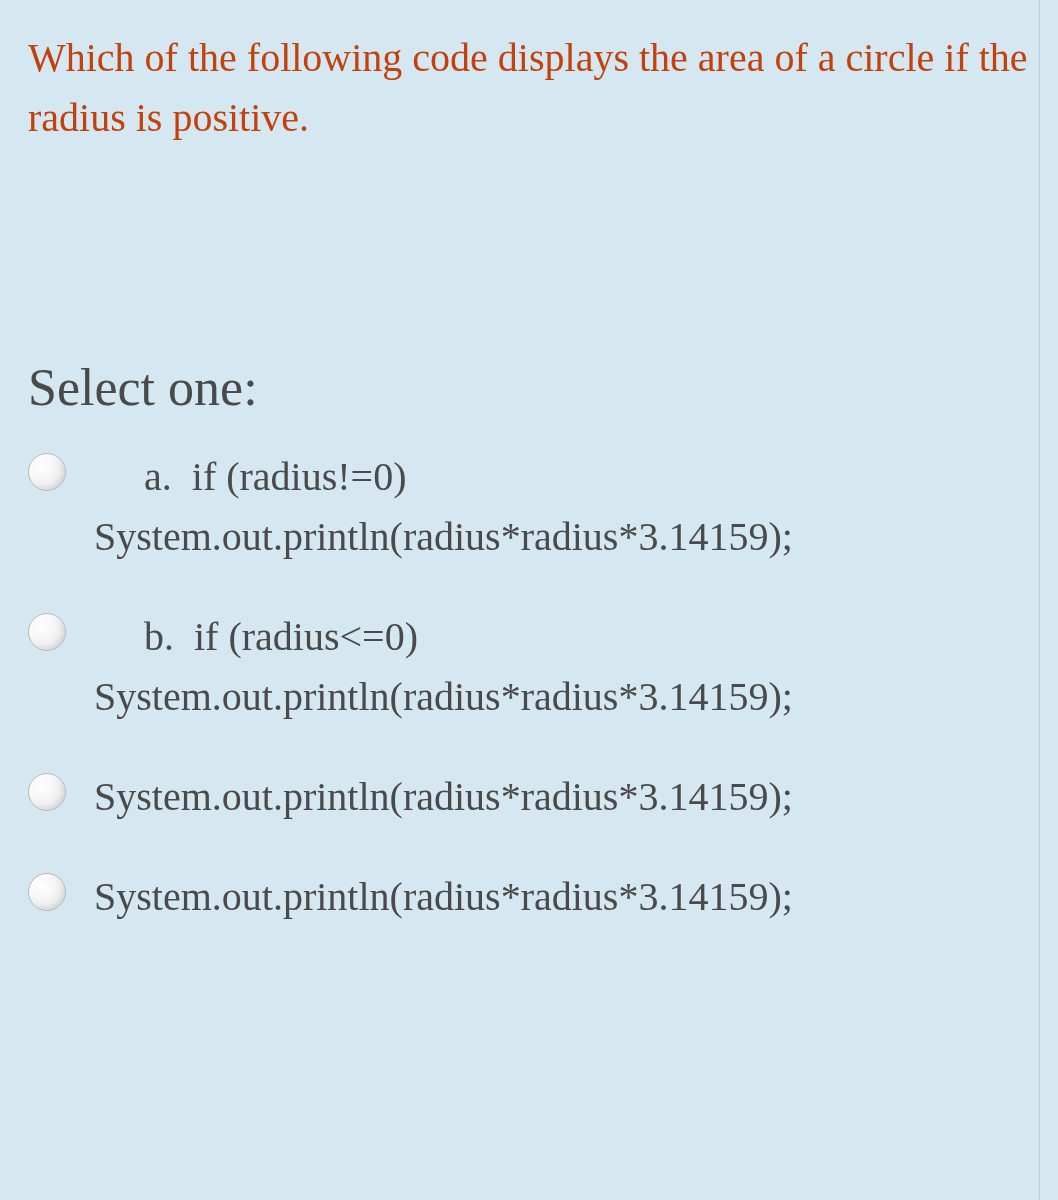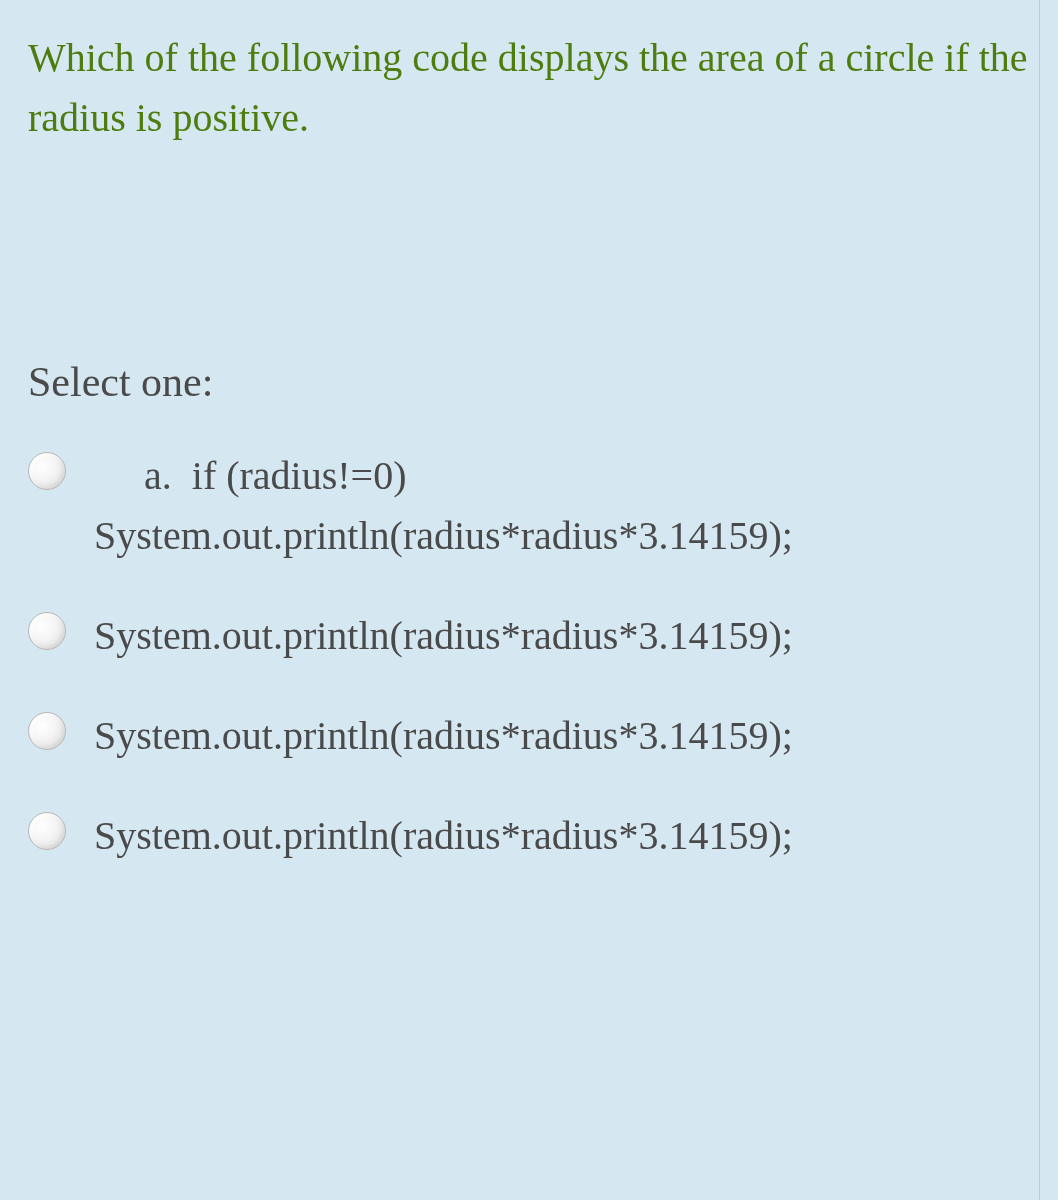--- a/index.html
+++ b/index.html
@@ -16,27 +16,27 @@
       color: #4a4a4a;
     }
     .container {
       padding: 28px 20px 20px 28px;
       width: 100%;
       height: 100%;
     }
     .question-text {
       font-size: 40px;
       line-height: 1.5;
-      color: #4d7c0f;
+      color: #c2410c;
       margin-bottom: 210px;
     }
     .select-label {
-      font-size: 42px;
+      font-size: 52px;
       color: #4a4a4a;
-      margin-bottom: 40px;
+      margin-bottom: 30px;
     }
     .options {
       display: flex;
       flex-direction: column;
       gap: 40px;
     }
     .option-row {
       display: flex;
       align-items: flex-start;
       gap: 28px;
@@ -87,20 +87,23 @@
         <div class="option-first-line">
           <span>a.</span>&nbsp;&nbsp;<span>if (radius!=0)</span>
         </div>
         <div class="option-second-line">System.out.println(radius*radius*3.14159);</div>
       </div>
     </div>
 
     <div class="option-row">
       <div class="radio"></div>
       <div class="option-content">
+        <div class="option-first-line">
+          <span>b.</span>&nbsp;&nbsp;<span>if (radius&lt;=0)</span>
+        </div>
         <div class="option-second-line">System.out.println(radius*radius*3.14159);</div>
       </div>
     </div>
 
     <div class="option-row">
       <div class="radio"></div>
       <div class="option-content">
         <div class="option-second-line">System.out.println(radius*radius*3.14159);</div>
       </div>
     </div>

